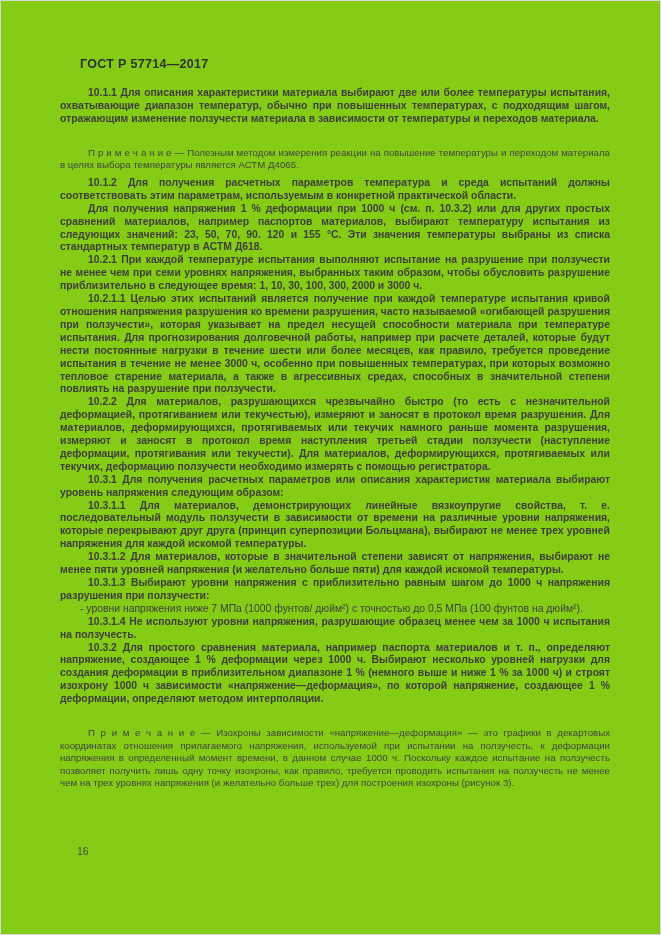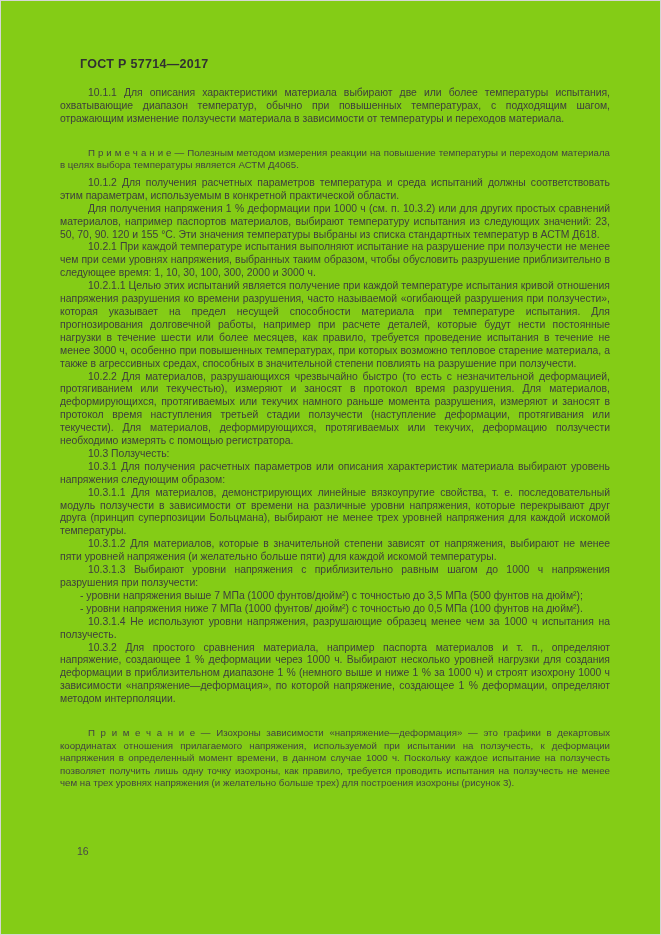--- a/index.html
+++ b/index.html
@@ -36,20 +36,21 @@
     font-size: 10.4px;
     line-height: 12.9px;
     text-align: justify;
   }
   .content p {
     margin: 0;
     padding: 0;
   }
   p.para {
     text-indent: 28px;
+    font-weight: bold;
   }
   p.dash {
     text-indent: 20px;
     text-align: left;
   }
   p.note {
     font-size: 9.7px;
     line-height: 12.6px;
     text-indent: 28px;
     margin: 21px 0 5px 0;
@@ -71,26 +72,24 @@
   <div class="doc-header">ГОСТ Р 57714—2017</div>
 
   <div class="content">
     <p class="para">10.1.1 Для описания характеристики материала выбирают две или более температуры испытания, охватывающие диапазон температур, обычно при повышенных температурах, с подходящим шагом, отражающим изменение ползучести материала в зависимости от температуры и переходов материала.</p>
     <p class="note">П р и м е ч а н и е  — Полезным методом измерения реакции на повышение температуры и переходом материала в целях выбора температуры является АСТМ Д4065.</p>
     <p class="para">10.1.2 Для получения расчетных параметров температура и среда испытаний должны соответствовать этим параметрам, используемым в конкретной практической области.</p>
     <p class="para">Для получения напряжения 1 % деформации при 1000 ч (см. п. 10.3.2) или для других простых сравнений материалов, например паспортов материалов, выбирают температуру испытания из следующих значений: 23, 50, 70, 90. 120 и 155 °С. Эти значения температуры выбраны из списка стандартных температур в АСТМ Д618.</p>
     <p class="para">10.2.1 При каждой температуре испытания выполняют испытание на разрушение при ползучести не менее чем при семи уровнях напряжения, выбранных таким образом, чтобы обусловить разрушение приблизительно в следующее время: 1, 10, 30, 100, 300, 2000 и 3000 ч.</p>
     <p class="para">10.2.1.1 Целью этих испытаний является получение при каждой температуре испытания кривой отношения напряжения разрушения ко времени разрушения, часто называемой «огибающей разрушения при ползучести», которая указывает на предел несущей способности материала при температуре испытания. Для прогнозирования долговечной работы, например при расчете деталей, которые будут нести постоянные нагрузки в течение шести или более месяцев, как правило, требуется проведение испытания в течение не менее 3000 ч, особенно при повышенных температурах, при которых возможно тепловое старение материала, а также в агрессивных средах, способных в значительной степени повлиять на разрушение при ползучести.</p>
     <p class="para">10.2.2 Для материалов, разрушающихся чрезвычайно быстро (то есть с незначительной деформацией, протягиванием или текучестью), измеряют и заносят в протокол время разрушения. Для материалов, деформирующихся, протягиваемых или текучих намного раньше момента разрушения, измеряют и заносят в протокол время наступления третьей стадии ползучести (наступление деформации, протягивания или текучести). Для материалов, деформирующихся, протягиваемых или текучих, деформацию ползучести необходимо измерять с помощью регистратора.</p>
-    <p class="para">10.3 Ползучесть:</p>
     <p class="para">10.3.1 Для получения расчетных параметров или описания характеристик материала выбирают уровень напряжения следующим образом:</p>
     <p class="para">10.3.1.1 Для материалов, демонстрирующих линейные вязкоупругие свойства, т. е. последовательный модуль ползучести в зависимости от времени на различные уровни напряжения, которые перекрывают друг друга (принцип суперпозиции Больцмана), выбирают не менее трех уровней напряжения для каждой искомой температуры.</p>
     <p class="para">10.3.1.2 Для материалов, которые в значительной степени зависят от напряжения, выбирают не менее пяти уровней напряжения (и желательно больше пяти) для каждой искомой температуры.</p>
     <p class="para">10.3.1.3 Выбирают уровни напряжения с приблизительно равным шагом до 1000 ч напряжения разрушения при ползучести:</p>
-    <p class="dash">- уровни напряжения выше 7 МПа (1000 фунтов/дюйм²) с точностью до 3,5 МПа (500 фунтов на дюйм²);</p>
     <p class="dash">- уровни напряжения ниже 7 МПа (1000 фунтов/ дюйм²) с точностью до 0,5 МПа (100 фунтов на дюйм²).</p>
     <p class="para">10.3.1.4 Не используют уровни напряжения, разрушающие образец менее чем за 1000 ч испытания на ползучесть.</p>
     <p class="para">10.3.2 Для простого сравнения материала, например паспорта материалов и т. п., определяют напряжение, создающее 1 % деформации через 1000 ч. Выбирают несколько уровней нагрузки для создания деформации в приблизительном диапазоне 1 % (немного выше и ниже 1 % за 1000 ч) и строят изохрону 1000 ч зависимости «напряжение—деформация», по которой напряжение, создающее 1 % деформации, определяют методом интерполяции.</p>
     <p class="note">П р и м е ч а н и е  — Изохроны зависимости «напряжение—деформация» — это графики в декартовых координатах отношения прилагаемого напряжения, используемой при испытании на ползучесть, к деформации напряжения в определенный момент времени, в данном случае 1000 ч. Поскольку каждое испытание на ползучесть позволяет получить лишь одну точку изохроны, как правило, требуется проводить испытания на ползучесть не менее чем на трех уровнях напряжения (и желательно больше трех) для построения изохроны (рисунок 3).</p>
   </div>
 
   <div class="page-number">16</div>
 
 </div>
 

